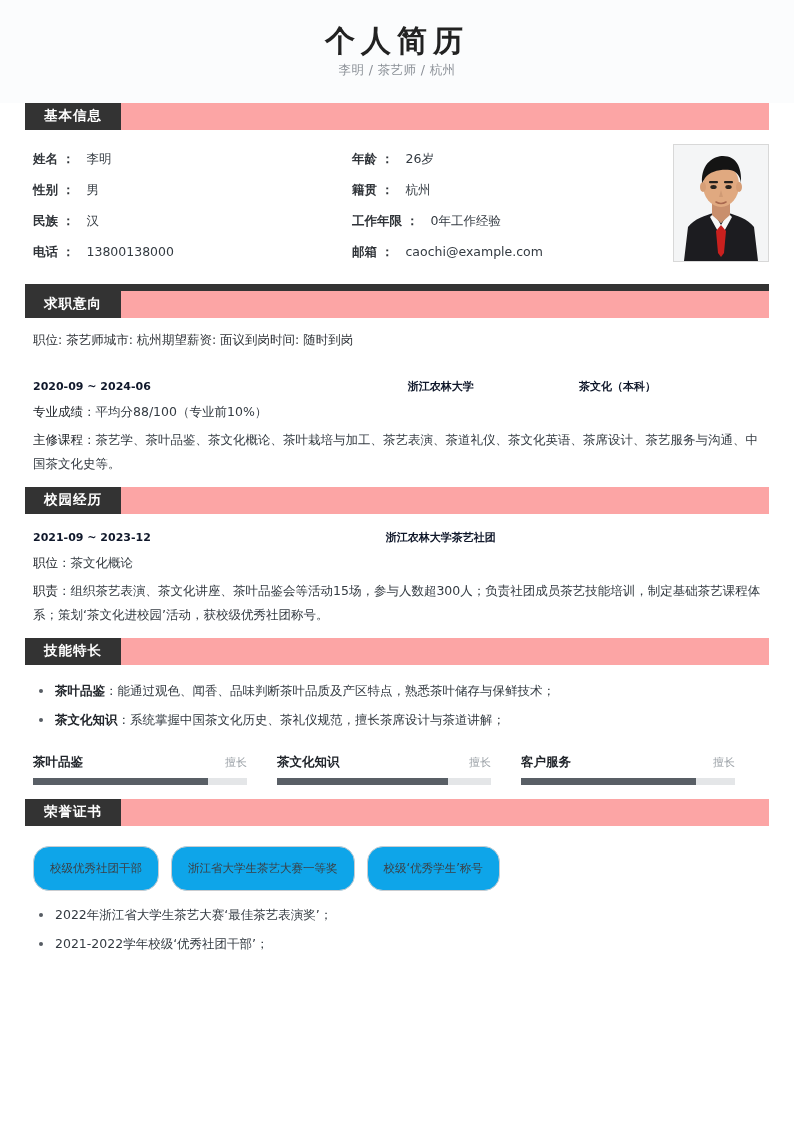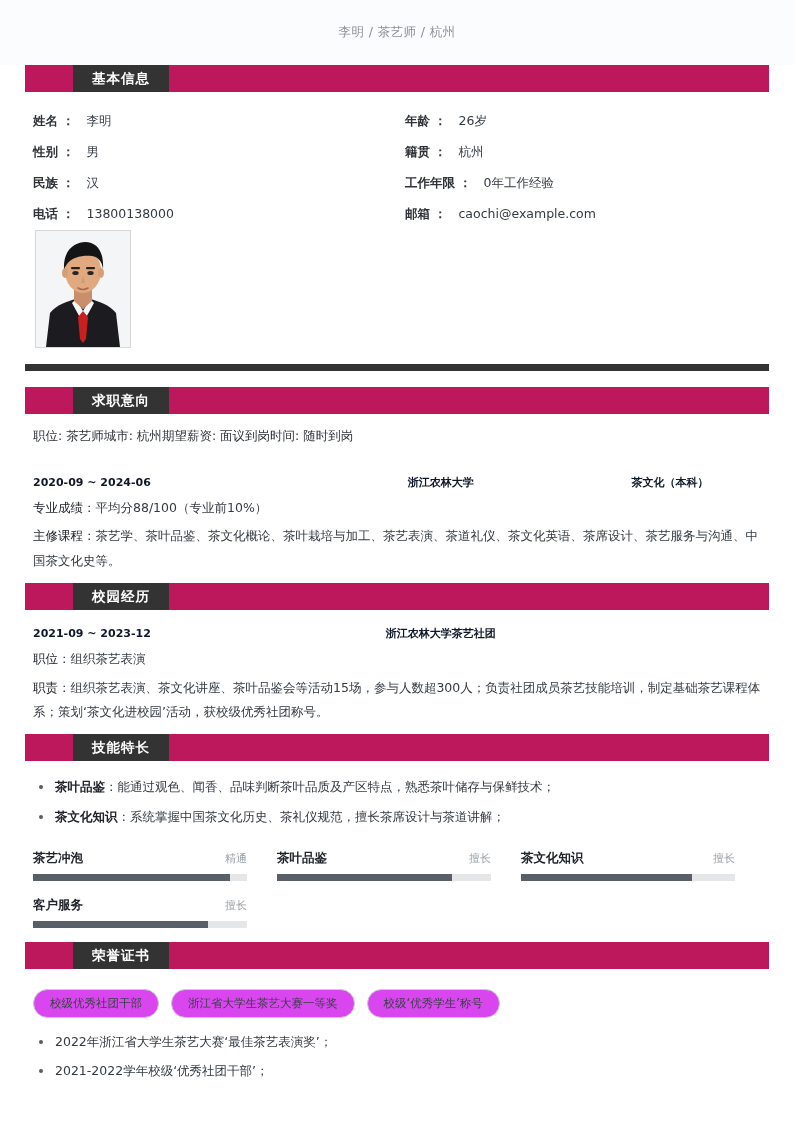--- a/index.html
+++ b/index.html
@@ -33,47 +33,45 @@
   .resume-subtitle {
     margin-top: 2px;
     font-size: 12.5px;
     color: #8b9097;
     letter-spacing: 0.4px;
   }
 
   
   .section-head {
     margin: 0 25px;
-    background: #be185d;
+    background: #fca5a5;
     height: 27px;
     display: flex;
     align-items: stretch;
     position: relative;
-    padding-left: 48px;
   }
   .section-head-label {
     background: #333333;
     color: #ffffff;
     font-size: 13.5px;
     font-weight: 700;
     letter-spacing: 1px;
     display: flex;
     align-items: center;
     padding: 0 14px;
     min-width: 96px;
     justify-content: center;
   }
 
   
   .basic-wrap {
     margin: 0 25px;
     padding: 14px 0 10px 0;
     display: flex;
     position: relative;
-    flex-direction: column;
   }
   .basic-fields {
     flex: 1;
     display: flex;
     flex-wrap: wrap;
   }
   .basic-item {
     width: 50%;
     display: flex;
     align-items: baseline;
@@ -131,21 +129,21 @@
     display: flex;
     align-items: baseline;
     font-size: 11px;
     font-weight: 700;
     color: #0f172a;
     padding: 6px 2px 4px 2px;
   }
   .entry-date { width: 37%; }
   .entry-org  { width: 38%; text-align: left; }
   .entry-org.center { text-align: center; }
-  .entry-major { flex: 1; text-align: center; font-family: Liberation Mono, monospace; }
+  .entry-major { flex: 1; text-align: left; font-family: Liberation Mono, monospace; }
 
   .entry-line {
     font-size: 12.5px;
     color: #333a41;
     line-height: 1.95;
     padding: 2px 2px;
   }
   .entry-line b { color: #20242a; font-weight: 400; }
 
   
@@ -212,33 +210,34 @@
   
   .tags-row {
     display: flex;
     flex-wrap: wrap;
     gap: 12px;
     padding: 10px 2px 8px 2px;
   }
   .tag {
     border: 1px solid #c9ccd0;
     border-radius: 16px;
-    padding: 6px 16px;
+    padding: 14px 16px;
     font-size: 11.5px;
     color: #3a4046;
-    background: #d946ef;
+    background: #0ea5e9;
     white-space: nowrap;
   }
 </style>
 </head>
 <body>
 
 <div class="page">
 
   <div class="resume-header">
+    <div class="resume-title">个人简历</div>
     <div class="resume-subtitle">李明 / 茶艺师 / 杭州</div>
   </div>
 
   <div class="section-head">
     <div class="section-head-label">基本信息</div>
   </div>
 
   <div class="basic-wrap">
     <div class="basic-fields">
 
@@ -314,21 +313,21 @@
         <ellipse cx="54.5" cy="42" rx="3.2" ry="2" fill="#2b2520"></ellipse>
 
         <path d="M47 45 L45 52 h4 Z" fill="#cf9a74"></path>
         <path d="M42 57 q5 3 10 0" stroke="#a8684f" stroke-width="1.6" fill="none" stroke-linecap="round"></path>
       </svg>
     </div>
   </div>
 
   <div class="heavy-divider"></div>
 
-  <div class="section-head" style="margin-top:16px;">
+  <div class="section-head" style="">
     <div class="section-head-label">求职意向</div>
   </div>
 
   <div class="body-block">
     <div class="oneline-row">
       <span>职位: 茶艺师</span>
       <span>城市: 杭州</span>
       <span>期望薪资: 面议</span>
       <span>到岗时间: 随时到岗</span>
     </div>
@@ -353,21 +352,21 @@
     <div class="section-head-label">校园经历</div>
   </div>
 
   <div class="body-block">
     <div class="entry-top">
       <div class="entry-date">2021-09 ~ 2023-12</div>
       <div class="entry-org center">浙江农林大学茶艺社团</div>
       <div class="entry-major"></div>
     </div>
     <div class="entry-line">
-      <b>职位</b><span>：组织茶艺表演</span>
+      <b>职位</b><span>：茶文化概论</span>
     </div>
     <div class="entry-line">
       <b>职责</b><span>：组织茶艺表演、茶文化讲座、茶叶品鉴会等活动15场，参与人数超300人；负责社团成员茶艺技能培训，制定基础茶艺课程体系；策划‘茶文化进校园’活动，获校级优秀社团称号。</span>
     </div>
   </div>
 
   <div class="section-head">
     <div class="section-head-label">技能特长</div>
   </div>
 
@@ -376,29 +375,20 @@
       <li>
         <b>茶叶品鉴</b><span>：能通过观色、闻香、品味判断茶叶品质及产区特点，熟悉茶叶储存与保鲜技术；</span>
       </li>
       <li>
         <b>茶文化知识</b><span>：系统掌握中国茶文化历史、茶礼仪规范，擅长茶席设计与茶道讲解；</span>
       </li>
     </ul>
   </div>
 
   <div class="bars-wrap">
-    <div class="bar-cell">
-      <div class="bar-head">
-        <span class="bar-name">茶艺冲泡</span>
-        <span class="bar-level">精通</span>
-      </div>
-      <div class="bar-track">
-        <div class="bar-fill" style="width: 92%;"></div>
-      </div>
-    </div>
 
     <div class="bar-cell">
       <div class="bar-head">
         <span class="bar-name">茶叶品鉴</span>
         <span class="bar-level">擅长</span>
       </div>
       <div class="bar-track">
         <div class="bar-fill" style="width: 82%;"></div>
       </div>
     </div>

